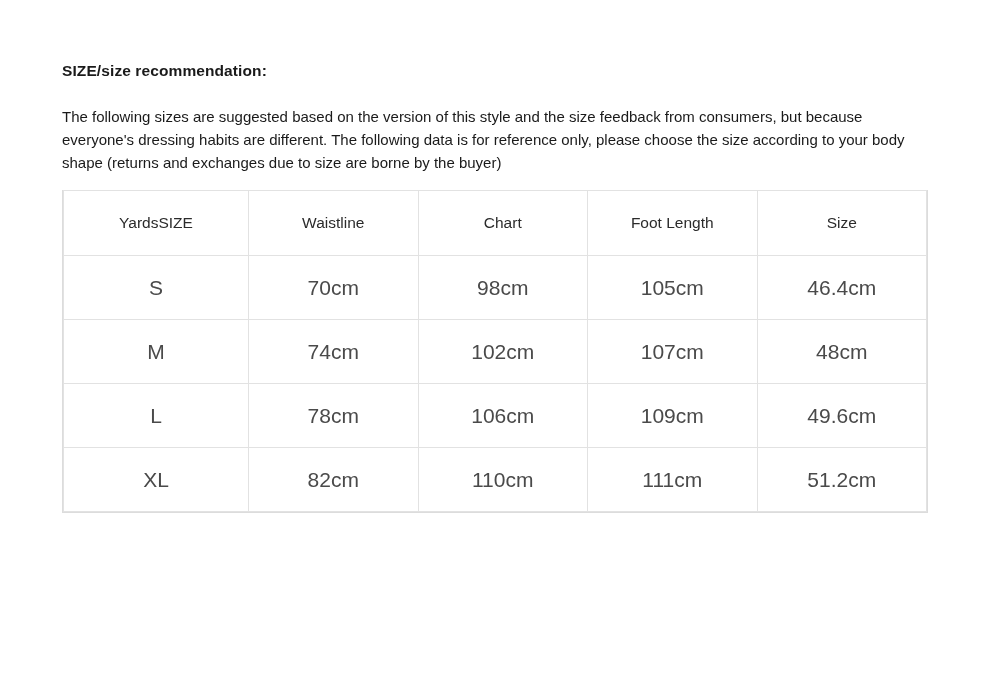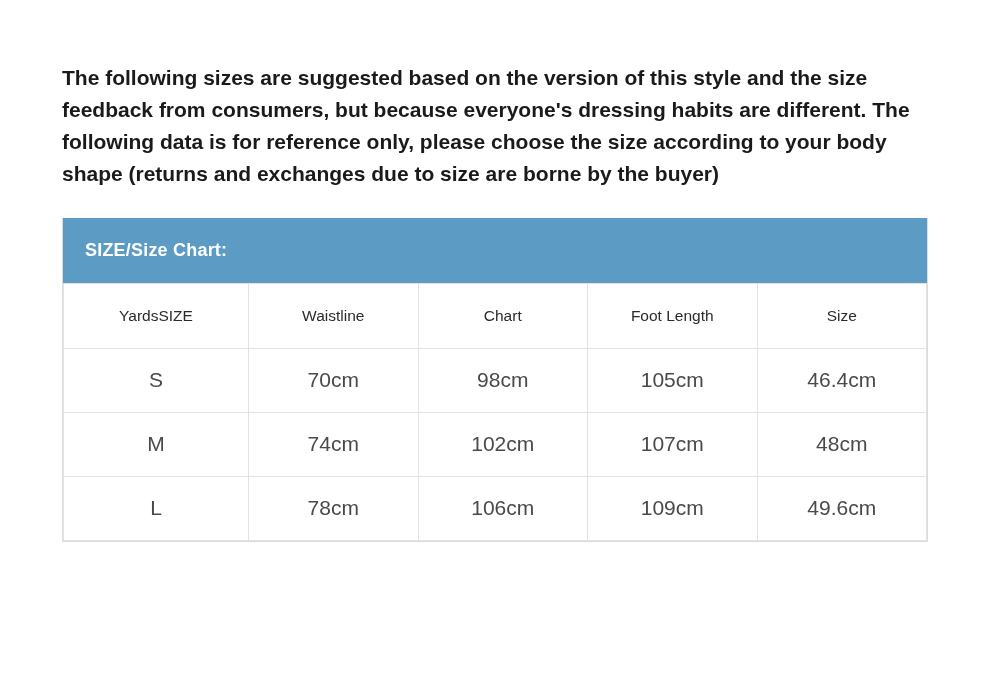--- a/index.html
+++ b/index.html
@@ -22,25 +22,25 @@
     padding: 62px 62px 0 62px;
   }
   .heading {
     font-size: 15.5px;
     font-weight: bold;
     color: #1a1a1a;
     letter-spacing: 0.1px;
     margin: 0 0 26px 0;
   }
   .intro {
-    font-size: 21px;
-    font-weight: bold;
+    font-size: 15px;
+    font-weight: normal;
     color: #1a1a1a;
     line-height: 1.52;
-    margin: 0 0 28px 0;
+    margin: 0 0 16px 0;
     max-width: 880px;
   }
   .table-wrap {
     width: 866px;
     border: 1px solid #dcdcdc;
     border-top: none;
     box-sizing: border-box;
   }
   .chart-title {
     background: #5b9bc4;
@@ -83,25 +83,25 @@
   table.size-table th:last-child,
   table.size-table td:last-child {
     border-right: 1px solid #e2e2e2;
   }
 </style>
 </head>
 <body>
 
 <div class="page">
 
+  <div class="heading">SIZE/size recommendation:</div>
 
   <p class="intro">The following sizes are suggested based on the version of this style and the size feedback from consumers, but because everyone's dressing habits are different. The following data is for reference only, please choose the size according to your body shape (returns and exchanges due to size are borne by the buyer)</p>
 
   <div class="table-wrap">
-    <div class="chart-title">SIZE/Size Chart:</div>
 
     <table class="size-table">
       <thead>
         <tr>
           <th>YardsSIZE</th>
           <th>Waistline</th>
           <th>Chart</th>
           <th>Foot Length</th>
           <th>Size</th>
         </tr>
@@ -121,17 +121,24 @@
           <td>107cm</td>
           <td>48cm</td>
         </tr>
         <tr>
           <td>L</td>
           <td>78cm</td>
           <td>106cm</td>
           <td>109cm</td>
           <td>49.6cm</td>
         </tr>
+        <tr>
+          <td>XL</td>
+          <td>82cm</td>
+          <td>110cm</td>
+          <td>111cm</td>
+          <td>51.2cm</td>
+        </tr>
       </tbody>
     </table>
   </div>
 
 </div>
 
 </body></html>

